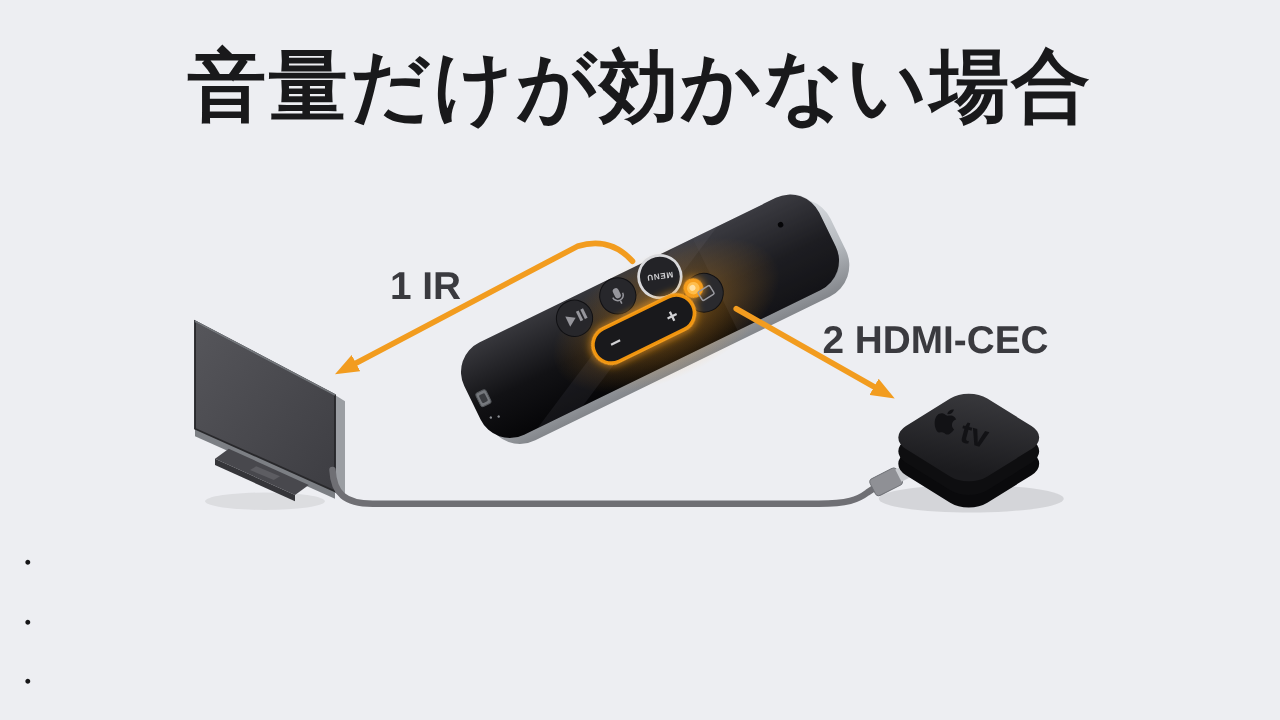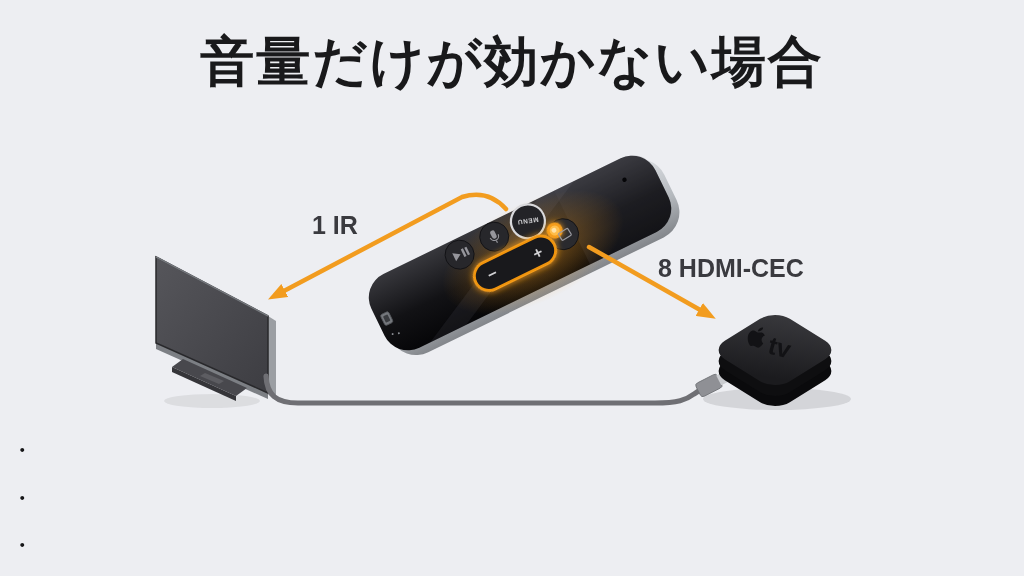--- a/index.html
+++ b/index.html
@@ -7,26 +7,26 @@
     position:relative;
     width:1024px;height:576px;
     background:#EDEEF2;
     overflow:hidden;
     font-family:"Liberation Sans","DejaVu Sans",sans-serif;
   }
   .diagram-svg{position:absolute;left:0;top:0;width:1024px;height:576px;}
   .slide-title{
     position:absolute;left:0;top:26px;width:1024px;margin:0;
     text-align:center;
-    font-size:54px;font-weight:800;letter-spacing:2px;
+    font-size:63px;font-weight:800;letter-spacing:2px;
     color:#19191b;
   }
   .diagram-label{
     position:absolute;
-    font-size:25px;font-weight:600;color:#3a3a3f;
+    font-size:31px;font-weight:600;color:#3a3a3f;
     white-space:nowrap;
   }
   .label-ir{left:312px;top:211px;}
   .label-hdmi{left:658px;top:254px;}
   .bullets{
     position:absolute;left:12px;top:427px;margin:0;padding:0;
     list-style:none;
   }
   .bullets li{
     display:flex;align-items:center;
@@ -171,21 +171,21 @@
       <circle cx="646" cy="233" r="2.2" fill="#050507"></circle>
     </g>
 
     <path d="M506,209 Q488,189 462,197 L282,292" fill="none" stroke="#F29C1F" stroke-width="4.5" stroke-linecap="round" marker-end="url(#ah)"></path>
     <path d="M589,247 L702,311" fill="none" stroke="#F29C1F" stroke-width="4.5" stroke-linecap="round" marker-end="url(#ah)"></path>
   </svg>
 
   <h1 class="slide-title">音量だけが効かない場合</h1>
 
   <div class="diagram-label label-ir">1 IR</div>
-  <div class="diagram-label label-hdmi">8 HDMI-CEC</div>
+  <div class="diagram-label label-hdmi">2 HDMI-CEC</div>
 
   <ul class="bullets">
     <li>
       <span class="dot">・</span>
     </li>
     <li>
       <span class="dot">・</span>
     </li>
     <li>
       <span class="dot">・</span>

